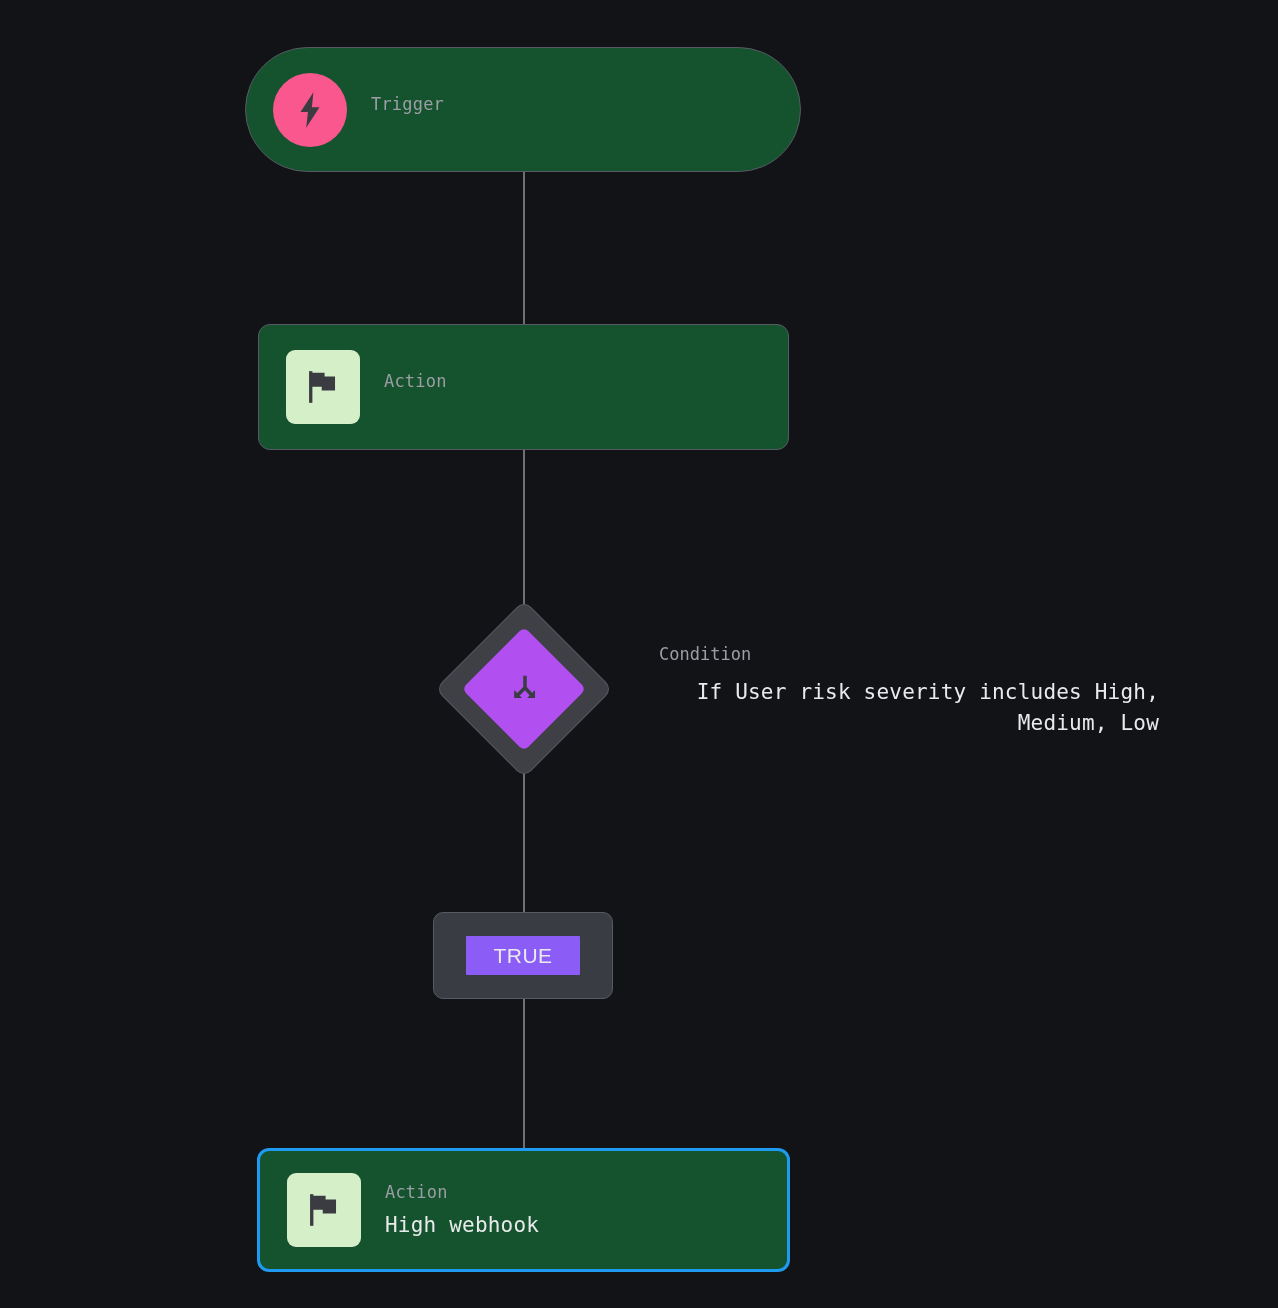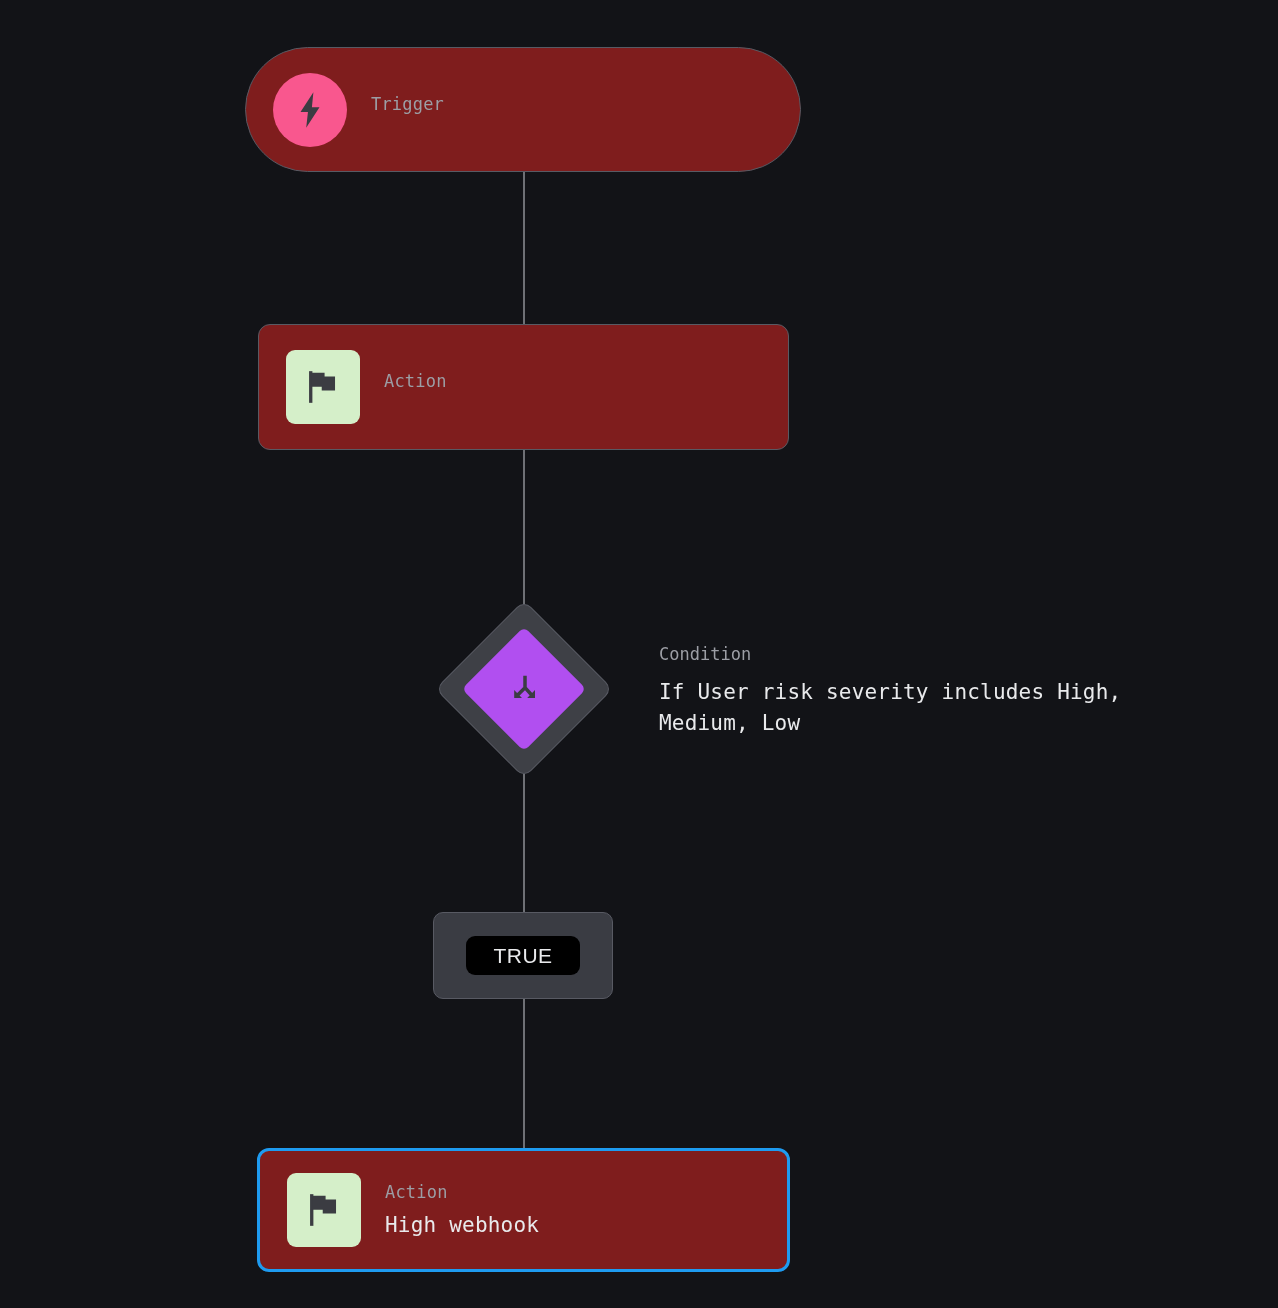--- a/index.html
+++ b/index.html
@@ -28,21 +28,21 @@
     background: #6e7075;
   }
   .edge-trigger-action { left: 523px; top: 170px;  height: 156px; }
   .edge-action-cond    { left: 523px; top: 448px;  height: 156px; }
   .edge-cond-true      { left: 523px; top: 774px;  height: 142px; }
   .edge-true-webhook   { left: 523px; top: 996px;  height: 154px; }
 
   
   .node {
     position: absolute;
-    background: #7f1d1d;
+    background: #14532d;
     border: 1px solid #585a63;
     box-sizing: border-box;
     display: flex;
     align-items: center;
     z-index: 2;
   }
 
   .node-trigger {
     left: 245px;
     top: 47px;
@@ -166,41 +166,42 @@
     font-size: 17px;
     color: #9c9ea5;
     line-height: 1.1;
     margin-bottom: 13px;
   }
   .cond-title {
     font-size: 21px;
     color: #e9eaec;
     line-height: 1.47;
     letter-spacing: 0.2px;
+    text-align: right;
   }
 
   
   .branch-node {
     position: absolute;
     left: 433px;
     top: 912px;
     width: 180px;
     height: 87px;
     background: #3a3c43;
     border: 1px solid #585a63;
     box-sizing: border-box;
     border-radius: 10px;
     display: flex;
     align-items: center;
     justify-content: center;
     z-index: 3;
   }
   .branch-pill {
-    background: #000000;
-    border-radius: 9px;
+    background: #8b5cf6;
+    border-radius: 1px;
     padding: 7px 28px;
     font-family: "Liberation Sans", sans-serif;
     font-size: 21px;
     color: #e9eaec;
     letter-spacing: 0.4px;
     line-height: 1.2;
   }
 </style>
 </head>
 <body>

